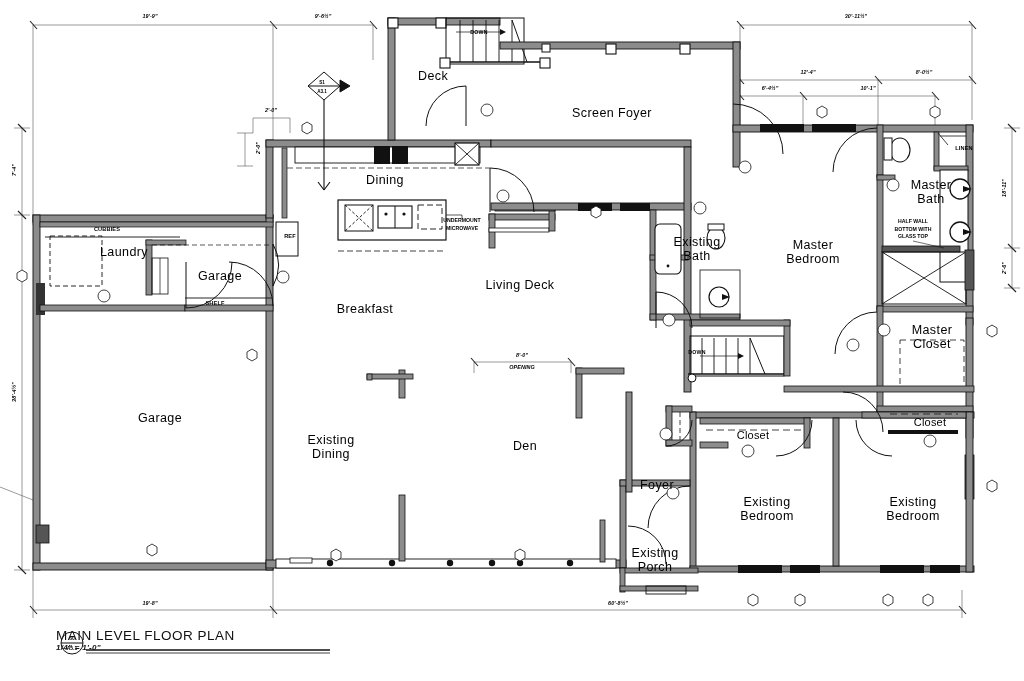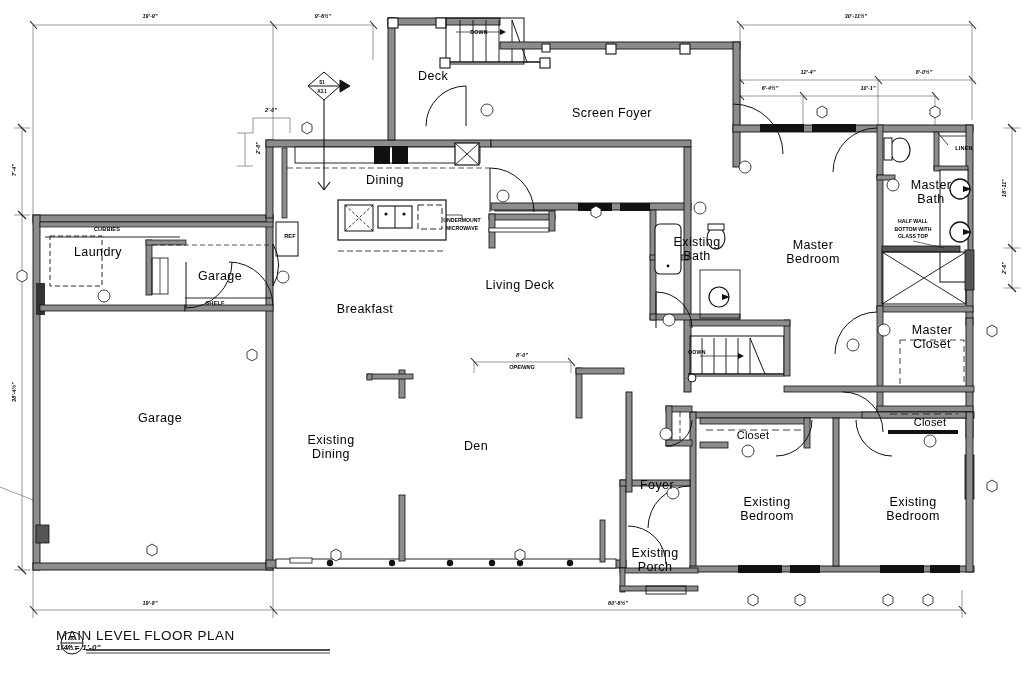--- a/index.html
+++ b/index.html
@@ -431,21 +431,21 @@
       <line x1="86" y1="650" x2="330" y2="650" stroke="#111" stroke-width="1.6"></line>
       <line x1="86" y1="653" x2="330" y2="653" stroke="#111" stroke-width="0.8"></line>
     </g>
   </svg>
 
   <div id="text-layer">
 
     <div class="txt room" style="left:433px;top:76px">Deck</div>
     <div class="txt room" style="left:612px;top:113px">Screen Foyer</div>
     <div class="txt room" style="left:385px;top:180px">Dining</div>
-    <div class="txt room" style="left:98px;top:252px">Laundry</div>
+    <div class="txt room" style="left:124px;top:252px">Laundry</div>
     <div class="txt room" style="left:220px;top:276px">Garage</div>
     <div class="txt room" style="left:365px;top:309px">Breakfast</div>
     <div class="txt room" style="left:520px;top:285px">Living Deck</div>
     <div class="txt room two ml" style="left:697px;top:249px">
         <div>Existing</div>
         <div>Bath</div>
       </div>
     <div class="txt room two ml" style="left:813px;top:252px">
         <div>Master</div>
         <div>Bedroom</div>
@@ -456,21 +456,21 @@
       </div>
     <div class="txt room two ml" style="left:932px;top:337px">
         <div>Master</div>
         <div>Closet</div>
       </div>
     <div class="txt room" style="left:160px;top:418px">Garage</div>
     <div class="txt room two ml" style="left:331px;top:447px">
         <div>Existing</div>
         <div>Dining</div>
       </div>
-    <div class="txt room" style="left:476px;top:446px">Den</div>
+    <div class="txt room" style="left:525px;top:446px">Den</div>
     <div class="txt room" style="left:657px;top:485px">Foyer</div>
     <div class="txt room two ml" style="left:655px;top:560px">
         <div>Existing</div>
         <div>Porch</div>
       </div>
     <div class="txt room two ml" style="left:767px;top:509px">
         <div>Existing</div>
         <div>Bedroom</div>
       </div>
     <div class="txt room two ml" style="left:913px;top:509px">

